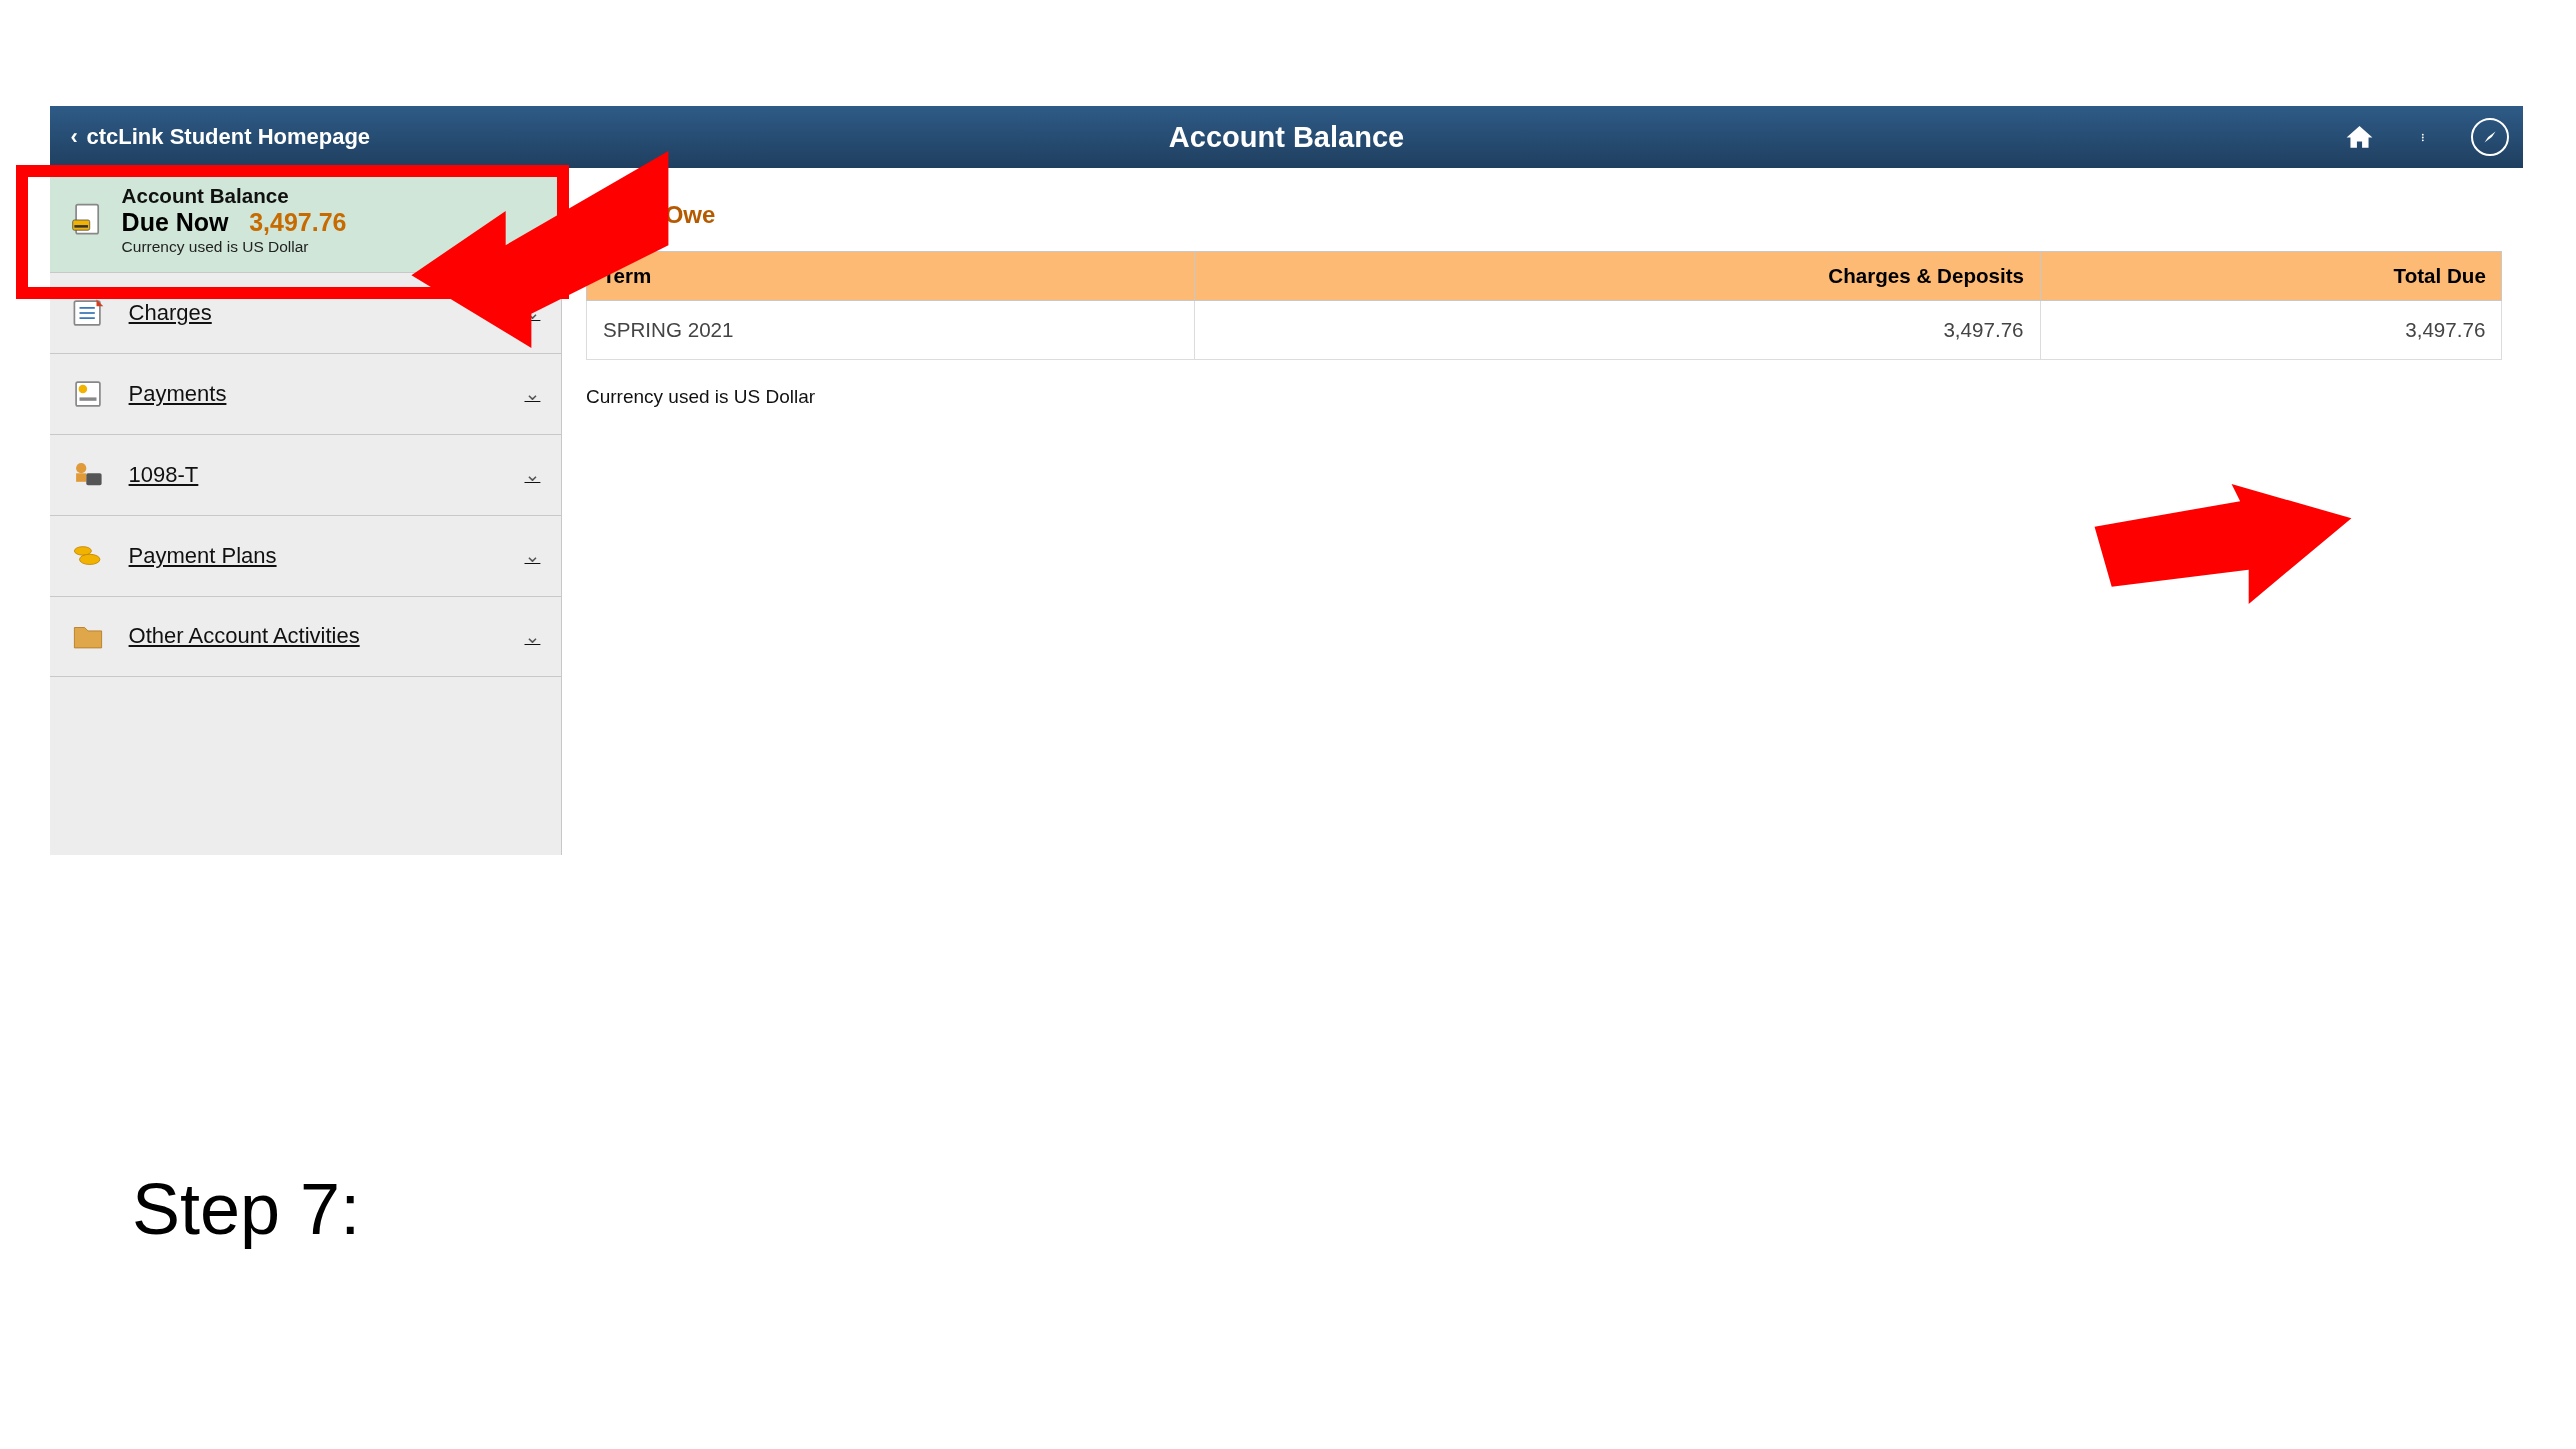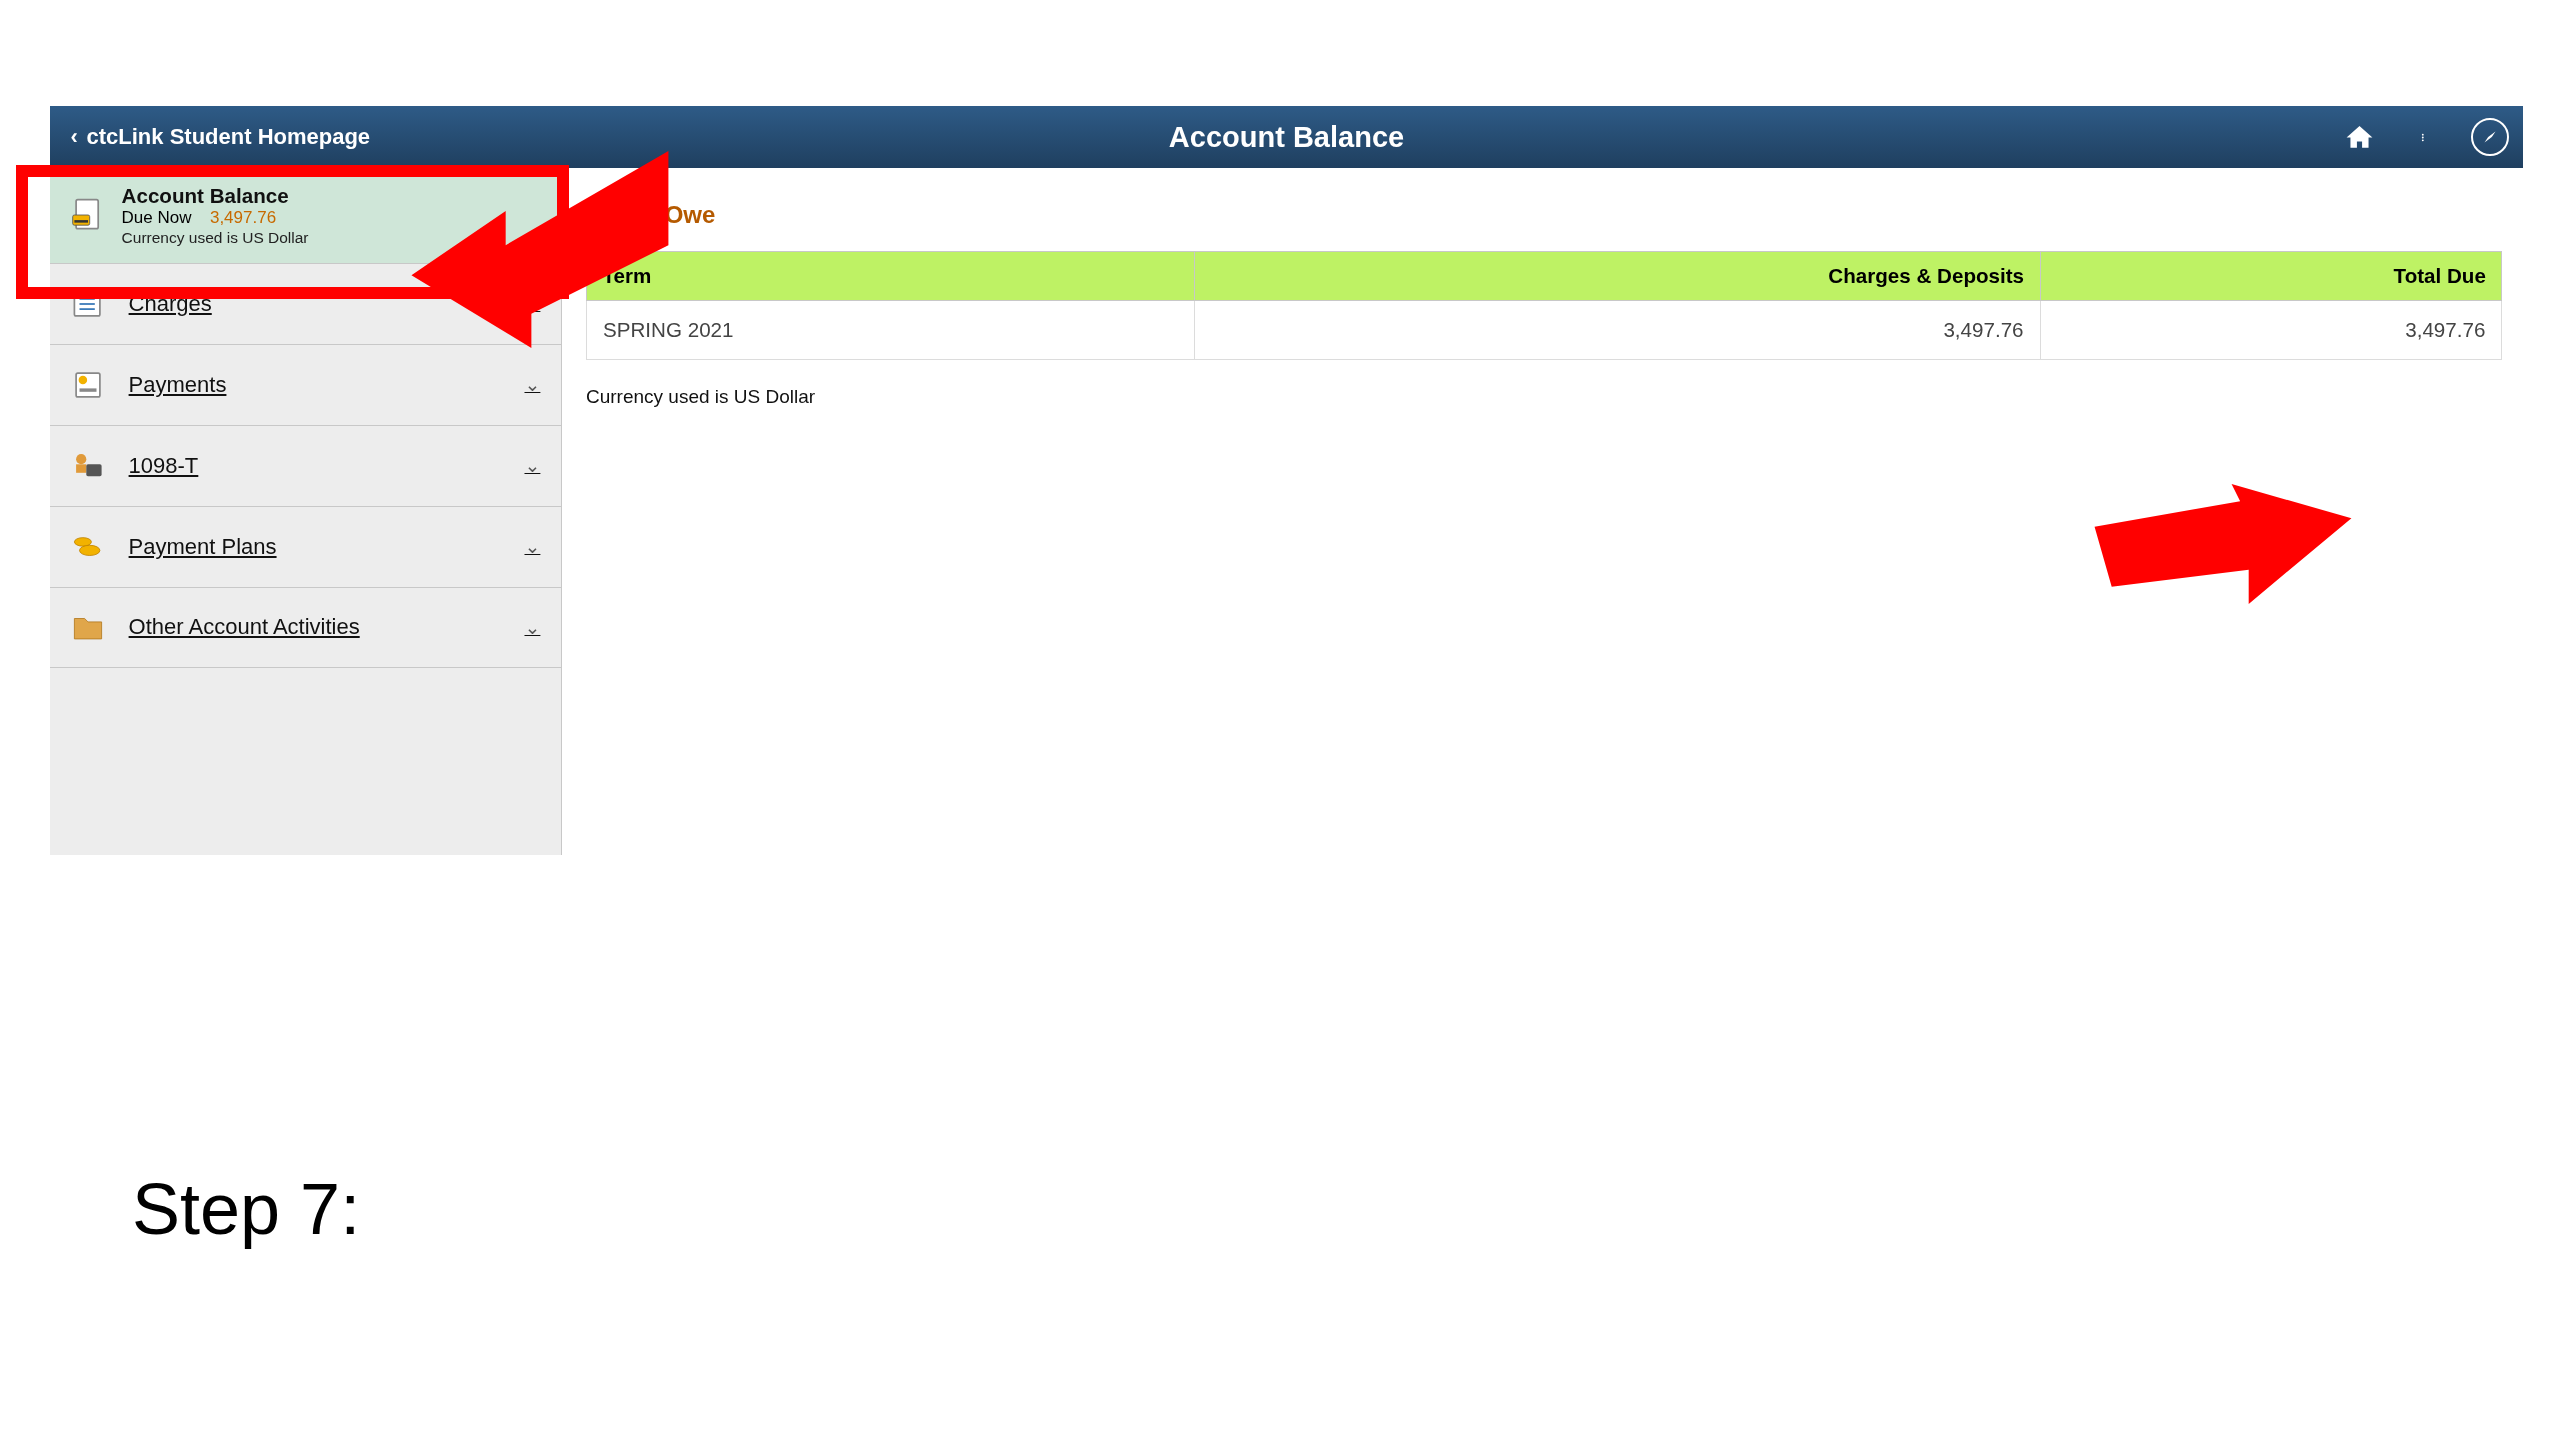--- a/index.html
+++ b/index.html
@@ -82,21 +82,21 @@
     display: flex;
     align-items: center;
     gap: 17px;
     position: relative;
   }
   .balance-icon {
     width: 34px; height: 34px;
     flex-shrink: 0;
   }
   .balance-text .line1 { font-weight: bold; font-size: 20.6px; color:#111; }
-  .balance-text .line2 { font-weight: normal; font-size: 17px; }
+  .balance-text .line2 { font-weight: bold; font-size: 25px; }
   .balance-text .line2 .amount { color: #c76a00; margin-left: 13.7px; }
   .balance-text .line3 { font-size: 15.5px; color:#222; margin-top: 1.7px; }
   .red-box {
     position: absolute;
     left: -34px;
     top: -3.4px;
     width: 553px;
     height: 134px;
     border: 12px solid #ff0000;
     pointer-events: none;
@@ -132,21 +132,21 @@
     font-weight: bold;
     font-size: 24px;
     margin-bottom: 22px;
   }
   table.owe {
     width: 100%;
     border-collapse: collapse;
     font-size: 20.6px;
   }
   table.owe thead th {
-    background: #bef264;
+    background: #fdba74;
     border: 0.9px solid #c8c8c8;
     padding: 12px 15.5px;
     text-align: left;
     font-weight: bold;
   }
   table.owe thead th.right { text-align: right; }
   table.owe tbody td {
     border: 0.9px solid #dcdcdc;
     padding: 17px 16px;
     color: #444;

